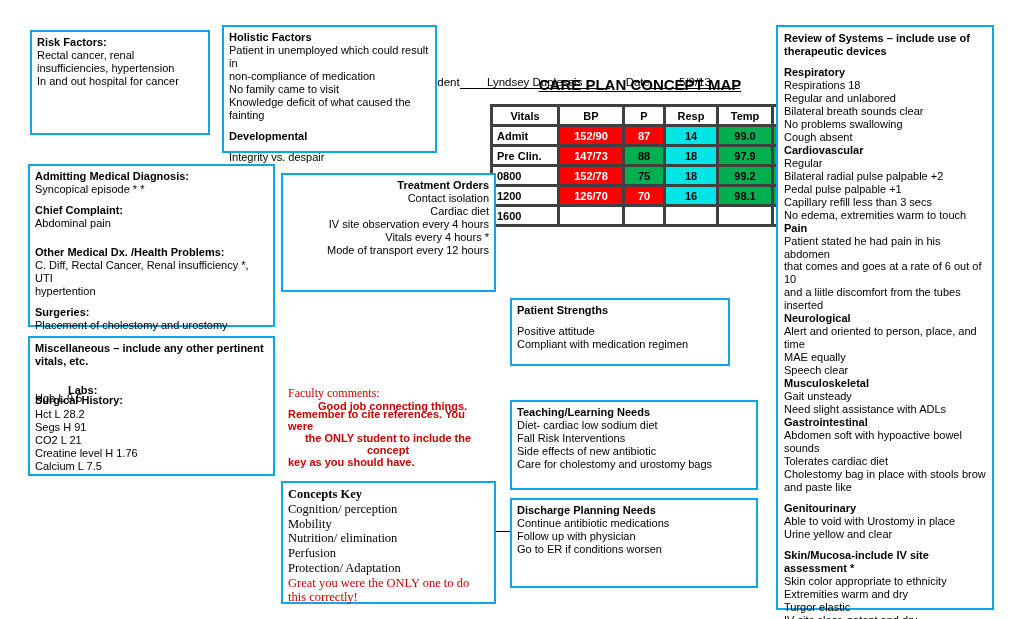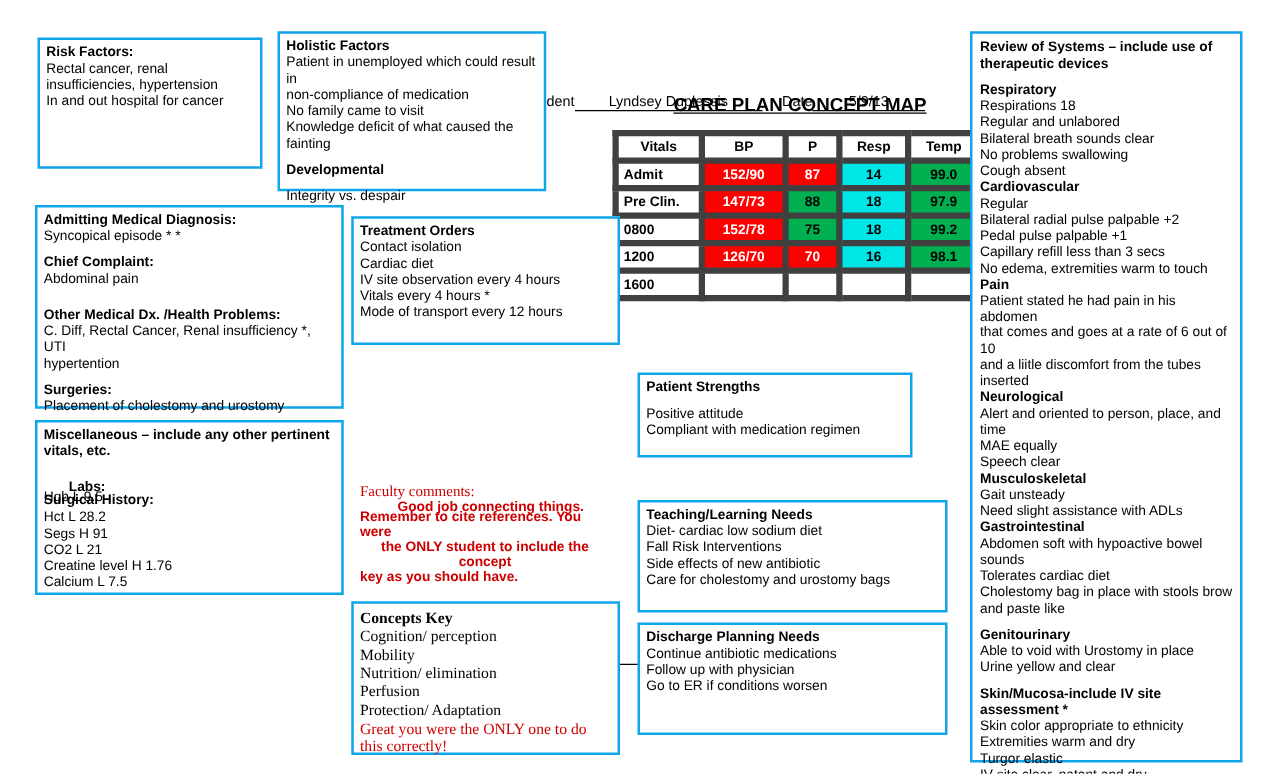--- a/index.html
+++ b/index.html
@@ -38,21 +38,21 @@
   .ul-field{
     display:inline-block;border-bottom:1px solid #000;text-align:center;
   }
 
   
   #vitals{
     position:absolute;left:490px;top:104px;border-collapse:collapse;
     font-size:11px;
   }
   #vitals td,#vitals th{
-    border:5px solid #404040;padding:1px 4px;text-align:center;height:15px;
+    border:3px solid #404040;padding:1px 4px;text-align:center;height:15px;
     font-weight:bold;
   }
   #vitals th{background:#fff;}
   #vitals td.lbl{text-align:left;font-weight:bold;}
   .cell-red{background:#ff0000;color:#ffffff;}
   .cell-cyan{background:#00e5e5;color:#000;}
   .cell-green{background:#00b050;color:#000;}
   .cell-white{background:#fff;}
 
   
@@ -156,34 +156,34 @@
   <div class="ttl">Surgeries:</div>
   <div>Placement of cholestomy and urostomy</div>
 </div>
 
 <div class="box" id="misc-box" style="left:28px;top:336px;width:247px;height:140px;">
   <div class="ttl">Miscellaneous – include any other pertinent</div>
   <div class="ttl">vitals, etc.</div>
   <div class="sp"></div>
     <div class="sp"></div>
   <div style="position:relative;height:13px;">
-    <div class="ttl" style="position:absolute;left:4px;top:0;padding-left:16px;">Labs:</div>
+    <div class="ttl" style="position:absolute;left:17px;top:0;padding-left:16px;">Labs:</div>
   </div>
   <div style="position:relative;height:11px;">
     <div class="ttl" style="position:absolute;left:0;top:-3px;">Surgical History:</div>
     <div style="position:absolute;left:0;top:-5px;">Hgb L 9.5</div>
   </div>
   <div>Hct L 28.2</div>
   <div>Segs H 91</div>
   <div>CO2 L 21</div>
   <div>Creatine level H 1.76</div>
   <div>Calcium L 7.5</div>
 </div>
 
-<div class="box" id="treatment-box" style="left:281px;top:173px;width:215px;height:103px;">
+<div class="box" id="treatment-box" style="left:281px;top:173px;width:215px;height:119px;text-align:right;">
   <div class="ttl">Treatment Orders</div>
   <div>Contact isolation</div>
   <div>Cardiac diet</div>
   <div>IV site observation every 4 hours</div>
   <div>Vitals every 4 hours *</div>
   <div>Mode of transport every 12 hours</div>
 </div>
 
 <div style="position:absolute;left:288px;top:386px;width:200px;">
   <div class="r serif" style="font-size:12px;">Faculty comments:</div>

